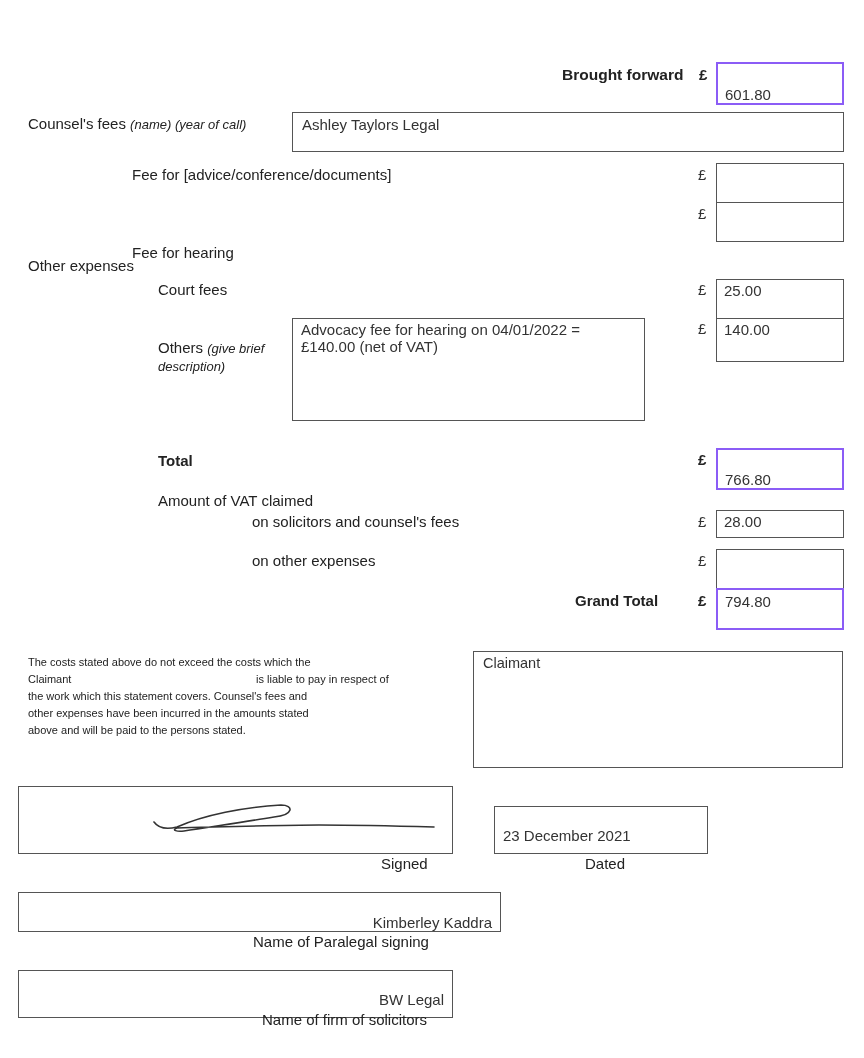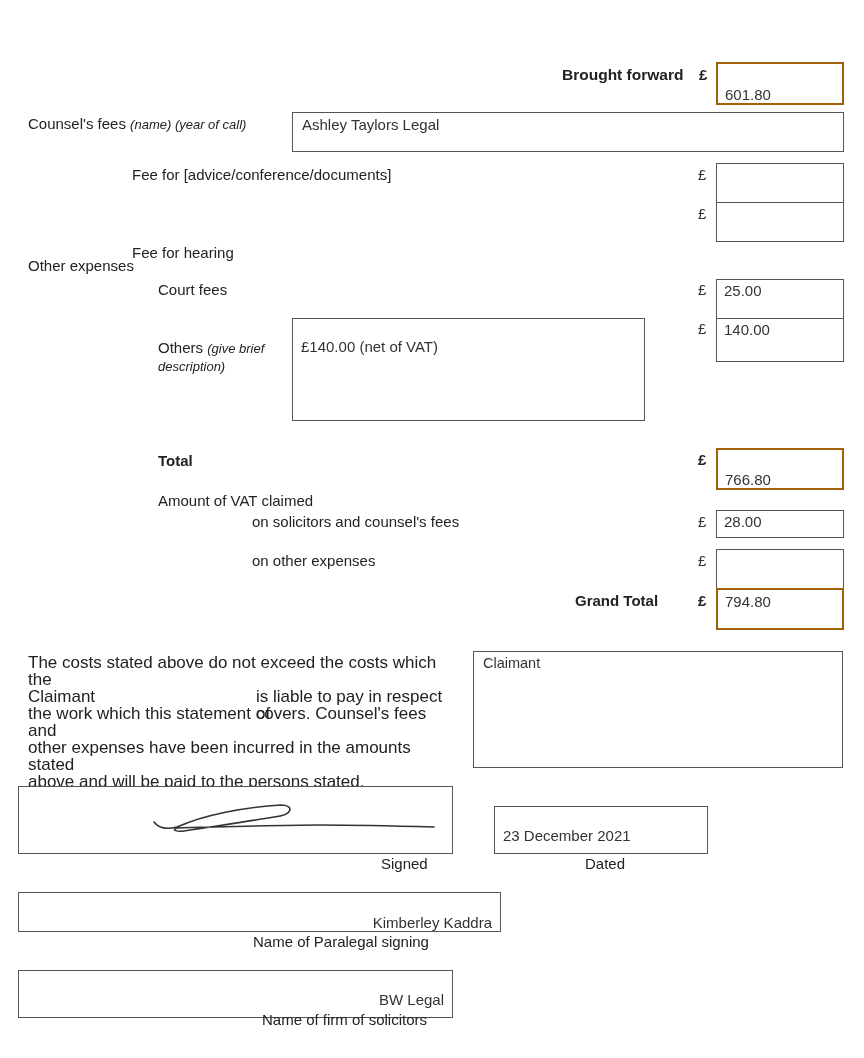--- a/index.html
+++ b/index.html
@@ -2,25 +2,25 @@
 <html><head>
 <meta charset="utf-8">
 <style>
   html, body { margin: 0; padding: 0; background: #ffffff; }
   body { width: 864px; height: 1058px; position: relative; overflow: hidden;
          font-family: "Liberation Sans", sans-serif; color: #222; font-size: 15px; }
   .abs { position: absolute; white-space: nowrap; }
   .bold { font-weight: bold; }
   .ital { font-style: italic; font-size: 13px; }
   .box { position: absolute; border: 1px solid #555; box-sizing: border-box; background: #fff; }
-  .box.thick { border: 2px solid #a16207; }
+  .box.thick { border: 2px solid #8b5cf6; }
   .val { position: absolute; font-size: 15px; color: #333; white-space: nowrap; }
   .pound { position: absolute; font-size: 15px; color: #333; }
   .pound.bold { font-weight: bold; color: #222; }
-  .para { position: absolute; font-size: 17px; line-height: 17px; color: #222; }
+  .para { position: absolute; font-size: 11px; line-height: 17px; color: #222; }
 </style>
 </head>
 <body>
 
 <div class="abs bold" style="left:562px; top:66px; font-size:15.5px;">Brought forward</div>
 <div class="pound bold" style="left:699px; top:66px;">£</div>
 <div class="box thick" style="left:716px; top:62px; width:128px; height:43px;">
   <div class="val" style="left:7px; top:22px;">601.80</div>
 </div>
 
@@ -51,20 +51,21 @@
 <div class="box" style="left:716px; top:279px; width:128px; height:40px;">
   <div class="val" style="left:7px; top:2px;">25.00</div>
 </div>
 
 <div class="abs" style="left:158px; top:339px; line-height:17px;">
   <span>Others</span>
   <span class="ital">(give brief</span><br>
   <span class="ital">description)</span>
 </div>
 <div class="box" style="left:292px; top:318px; width:353px; height:103px;">
+  <div class="val" style="left:8px; top:2px; line-height:17px;">Advocacy fee for hearing on 04/01/2022 =</div>
   <div class="val" style="left:8px; top:19px; line-height:17px;">£140.00 (net of VAT)</div>
 </div>
 <div class="pound" style="left:698px; top:320px;">£</div>
 <div class="box" style="left:716px; top:318px; width:128px; height:44px;">
   <div class="val" style="left:7px; top:2px;">140.00</div>
 </div>
 
 <div class="abs bold" style="left:158px; top:452px;">Total</div>
 <div class="pound bold" style="left:698px; top:451px;">£</div>
 <div class="box thick" style="left:716px; top:448px; width:128px; height:42px;">

